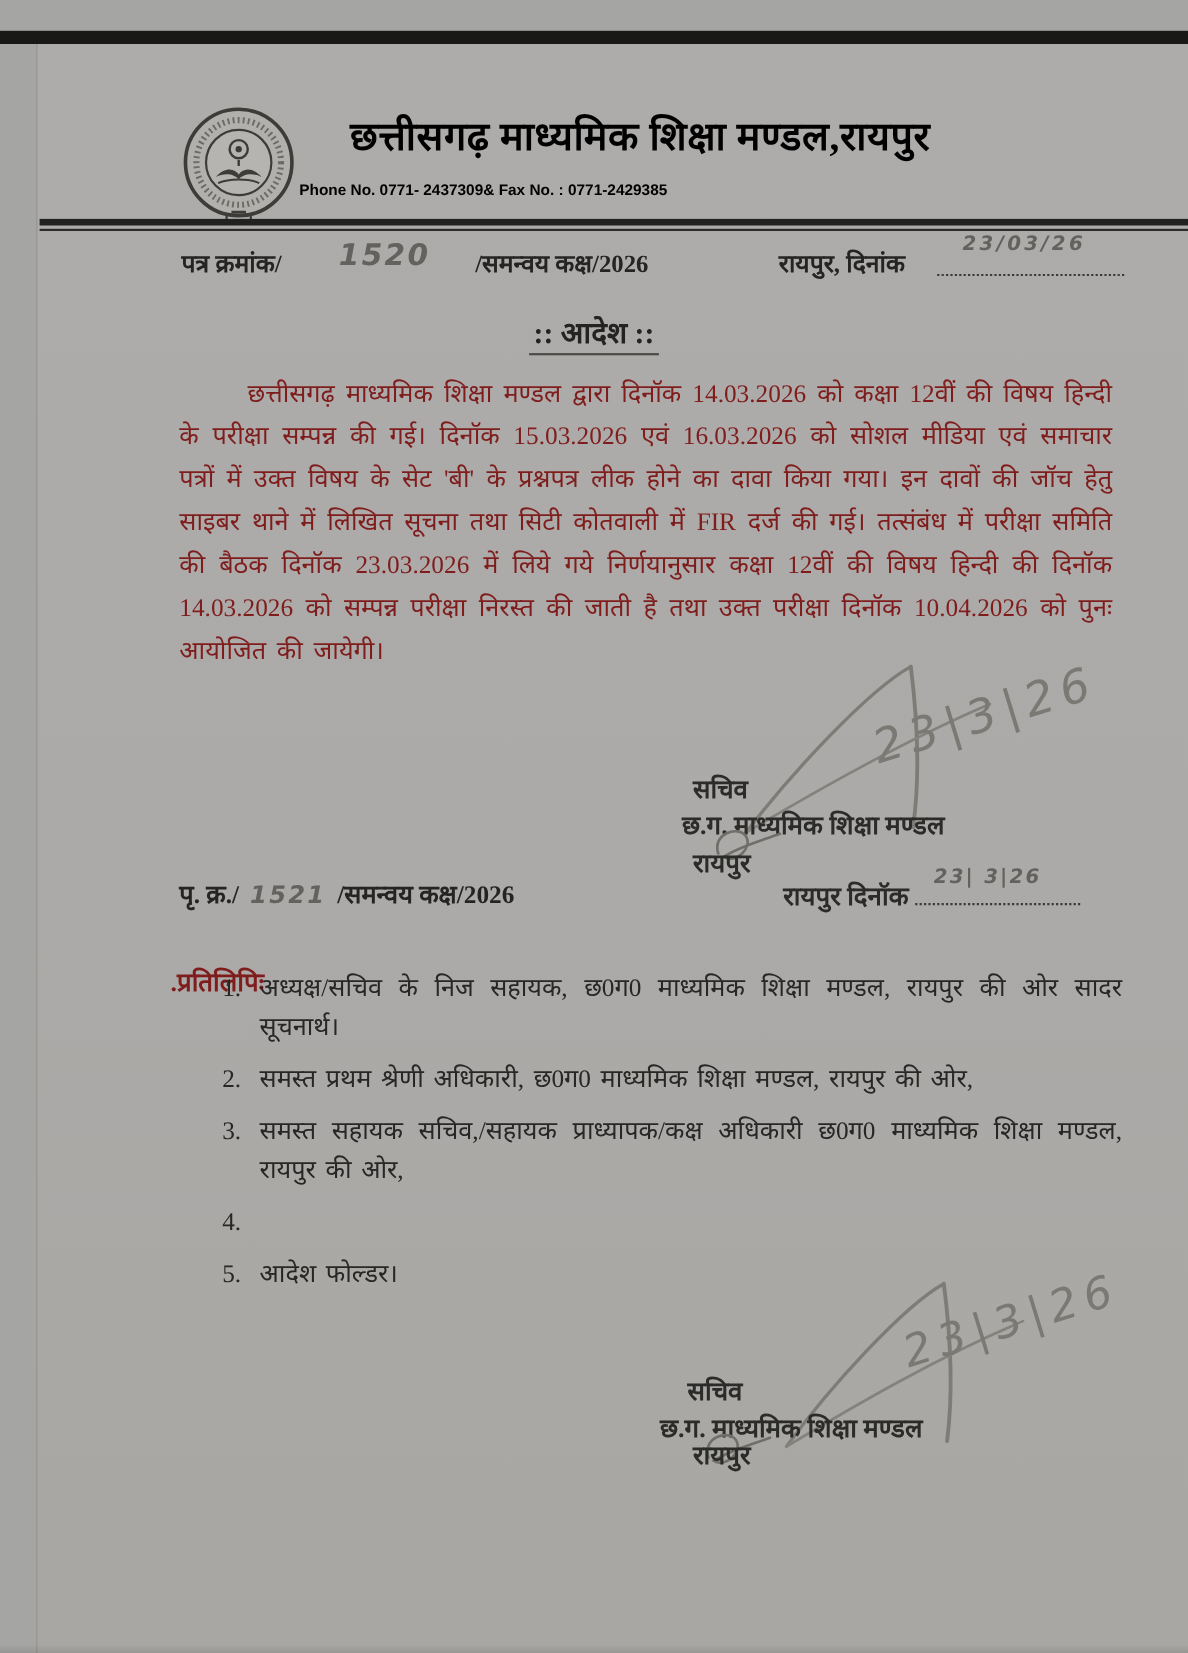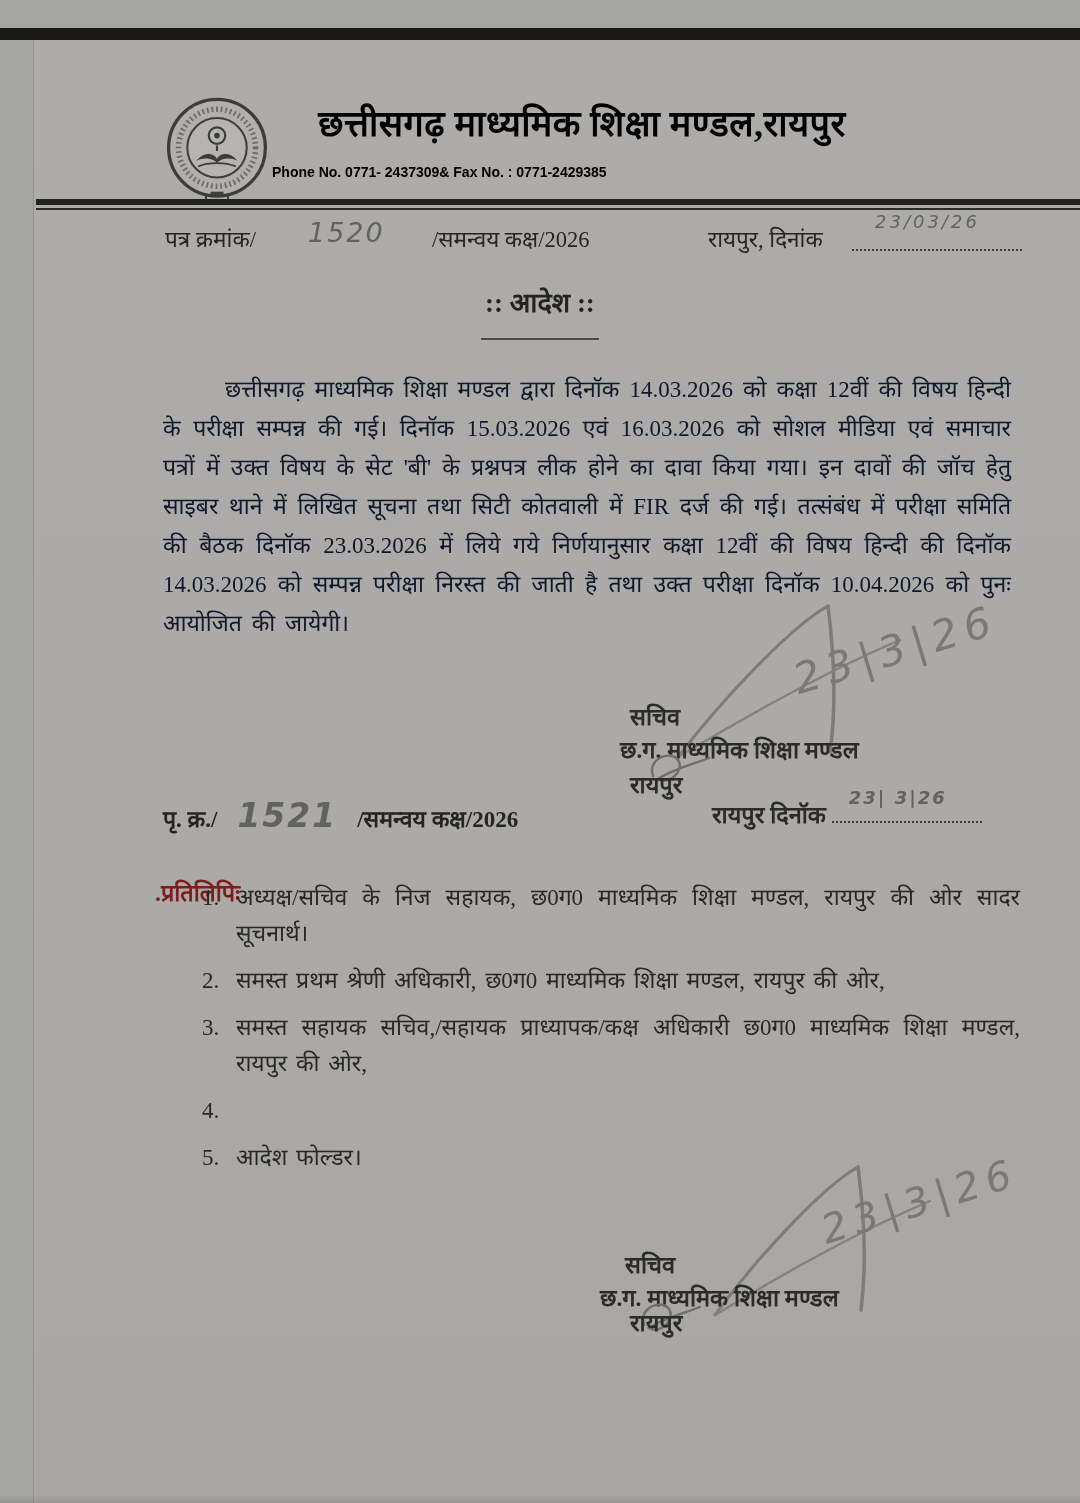--- a/index.html
+++ b/index.html
@@ -24,55 +24,55 @@
   }
   .contact-line{
     position:absolute;left:272px;top:164px;width:620px;text-align:left;
     font-size:14px;font-weight:700;color:#000000;
     font-family:"Liberation Sans","DejaVu Sans",sans-serif;
   }
   .double-rule{position:absolute;left:36px;top:199px;width:1044px;}
   .double-rule .thick{height:6px;background:#21211f;}
   .double-rule .thin{height:2px;background:#2a2a28;margin-top:3px;}
   
-  .ref-row{position:absolute;left:0;top:215px;width:976px;height:46px;font-size:22.5px;font-weight:400;color:#242422;}
+  .ref-row{position:absolute;left:0;top:215px;width:976px;height:46px;font-size:22.5px;font-weight:700;color:#242422;}
   .ref-label-left{position:absolute;left:165px;top:8px;}
   .hw{color:#62625e;font-style:italic;font-family:"DejaVu Sans",sans-serif;margin-left:15px;}
   .ref-number{position:absolute;left:293px;top:2px;font-size:27px;letter-spacing:2px;}
   .ref-label-mid{position:absolute;left:432px;top:8px;}
   .ref-label-right{position:absolute;left:708px;top:8px;}
   .ref-date-wrap{position:absolute;left:852px;top:8px;width:170px;border-bottom:2px dotted #3a3a38;height:26px;}
   .ref-date{position:absolute;left:8px;top:-12px;font-size:18px;letter-spacing:3px;}
   
   .order-title{
     position:absolute;left:0;top:283px;width:1080px;text-align:center;
     font-size:27px;font-weight:700;color:#232321;
   }
-  .order-title span{border-bottom:2px solid #4a4a46;padding:0 4px 20px 4px;}
+  .order-title span{border-bottom:2px solid #4a4a46;padding:0 4px 3px 4px;}
   
   .body-par{
-    position:absolute;left:163px;top:370px;width:848px;
+    position:absolute;left:163px;top:338px;width:848px;
     font-size:23px;line-height:39px;text-align:justify;text-indent:62px;
-    color:#0f172a;word-spacing:4px;
+    color:#7f1d1d;word-spacing:4px;
   }
   
   .sig-scrawl{position:absolute;pointer-events:none;}
   .sig-date{
     position:absolute;font-size:42px;color:#7a7974;font-style:italic;
     font-family:"DejaVu Sans",sans-serif;letter-spacing:7px;white-space:nowrap;
     transform:rotate(-17deg);
   }
   .sig-line{position:absolute;text-align:left;font-size:23.5px;font-weight:700;color:#2b2b29;}
   .sig-dateline{position:absolute;font-size:23.5px;font-weight:700;color:#2b2b29;}
   .sig-dateline .dotted{display:inline-block;width:150px;border-bottom:2px dotted #3a3a38;height:24px;position:relative;vertical-align:baseline;}
   .sig-dateline .dotted .hw-date{position:absolute;left:2px;top:-10px;font-size:18px;letter-spacing:2px;white-space:nowrap;}
   .scribble{position:absolute;}
   
   .endorse-ref{position:absolute;left:163px;top:796px;font-size:23px;font-weight:700;color:#242422;}
-  .endorse-ref .hw-num{font-size:33px;letter-spacing:2px;margin:0 20px;}
+  .endorse-ref .hw-num{font-size:22px;letter-spacing:2px;margin:0 10px;}
   .copy-label{position:absolute;left:155px;top:876px;font-size:23.5px;font-weight:700;color:#7f1d1d;}
   
   .copy-list{position:absolute;left:202px;top:880px;width:818px;font-size:23px;color:#272725;}
   .copy-item{display:flex;margin-bottom:11px;line-height:36px;}
   .copy-num{width:34px;flex:0 0 34px;}
   .copy-text{flex:1;text-align:justify;word-spacing:3px;}
   .bold-note{font-weight:700;color:#1f1f1d;}
   .bottom-shade{position:absolute;left:0;bottom:0;width:1080px;height:8px;background:linear-gradient(180deg,rgba(0,0,0,0),rgba(0,0,0,0.10));}
 </style>
 </head>

